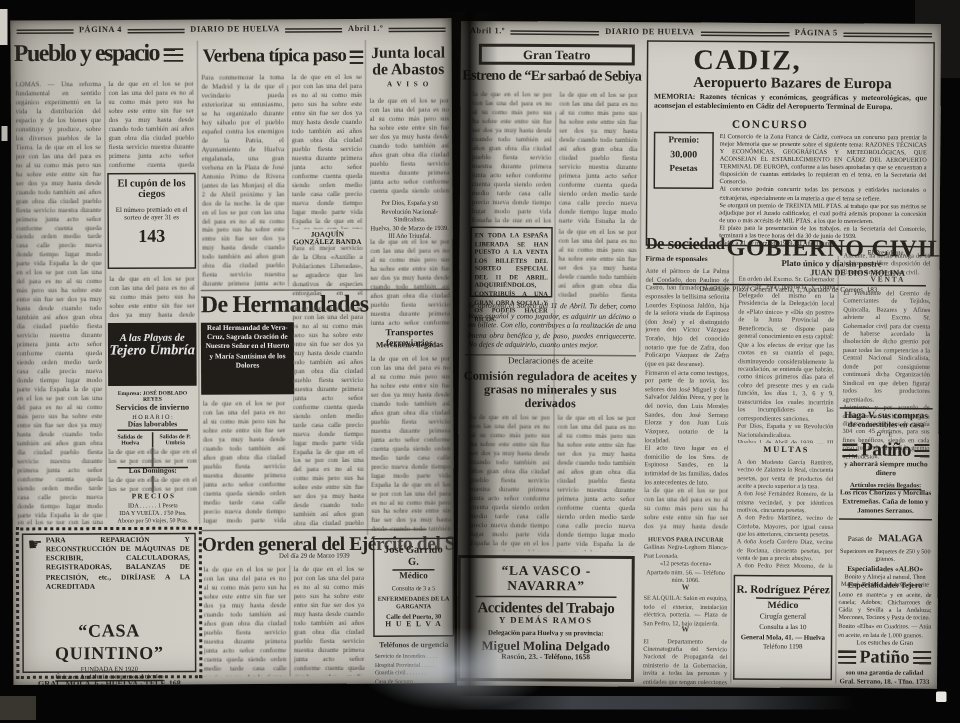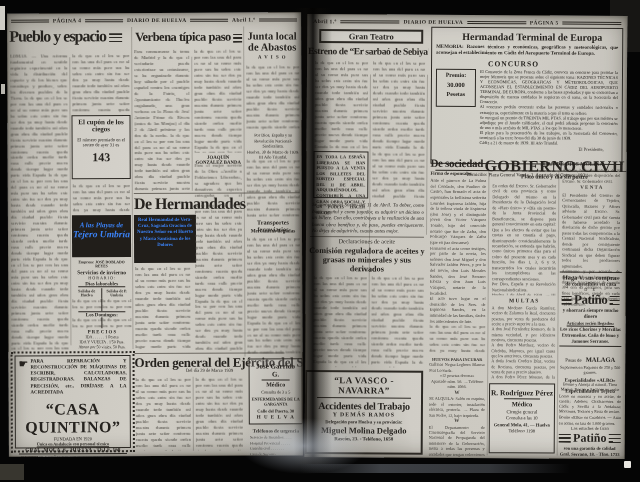--- a/index.html
+++ b/index.html
@@ -16,21 +16,21 @@
     background:linear-gradient(100deg,#b3b0a8,#cac7bf 22%,#d1cec6 55%,#c6c3bb 82%,#9d9a92)}
   #pageR{left:306px;top:15px;width:320px;height:443px;transform:rotate(.35deg);
     background:linear-gradient(260deg,#c2bfb7,#cfccc4 35%,#cbc8c0 72%,#96938b)}
   .greek{font-size:4.6px;line-height:1.3;text-align:justify;color:#47443e;
     overflow:hidden;filter:blur(.22px);word-spacing:.6px;hyphens:auto}
   .hdr{display:flex;align-items:center;gap:4px;font-size:5.5px;font-weight:700;letter-spacing:.4px;white-space:nowrap}
   .hdr .ln{flex:1;border-top:3px double #2c2924;height:0}
   .vr{position:absolute;width:0;border-left:1px solid rgba(55,50,44,.28)}
   .hr{position:absolute;height:0;border-top:1px solid rgba(45,40,34,.6)}
   .box{border:1px solid #2c2924}
-  .ink{background:#211e1a;color:#3b82f6}
+  .ink{background:#211e1a;color:#e5e5e5}
   .deco{display:inline-block;vertical-align:middle;width:13px;height:9px;
     background:repeating-linear-gradient(#2c2924 0 1.5px,transparent 1.5px 3.8px)}
   .fold{position:absolute;left:294px;top:8px;width:38px;height:456px;z-index:4;pointer-events:none;
     background:linear-gradient(90deg,rgba(0,0,0,0),rgba(12,10,7,.5) 32%,rgba(4,3,2,.88) 50%,rgba(12,10,7,.45) 66%,rgba(0,0,0,0))}
   .glare{position:absolute;z-index:5;pointer-events:none}
 </style>
 </head>
 <body>
 
 <div class="page" id="pageL">
@@ -95,21 +95,21 @@
     <div style="font-size:4px">IDA Y VUELTA . 1'50 Ptas.</div>
     <div style="font-size:4px">Abono por 50 viajes, 50 Ptas.</div>
   </div>
 
   <div class="a" style="left:2px;top:338px;width:124px;height:101px;border:2px dotted #2c2924;padding:2px">
     <div style="border:1px solid #2c2924;height:100%;padding:2px 3px;text-align:center">
       <div style="display:flex;gap:2px;align-items:flex-start">
         <span style="font-size:11px;line-height:1">☛</span>
         <span class="b j" style="font-size:4.9px;line-height:1.25;display:block">PARA REPARACIÓN Y RECONSTRUCCIÓN DE MÁQUINAS DE ESCRIBIR, CALCULADORAS, REGISTRADORAS, BALANZAS DE PRECISIÓN, etc., DIRÍJASE A LA ACREDITADA</span>
       </div>
-      <div class="b" style="font-size:16px;margin-top:5px;letter-spacing:.5px">“CASA QUINTINO”</div>
+      <div class="b" style="font-size:12px;margin-top:18px;letter-spacing:.5px">“CASA QUINTINO”</div>
       <div style="font-size:4.4px">FUNDADA EN 1920</div>
       <div class="b" style="font-size:4.2px;text-decoration:underline">Única en Andalucía con personal técnico</div>
       <div class="b" style="font-size:5.4px;border-bottom:1px solid #2c2924;padding-bottom:1px">GRAL. MOLA, 6  -  HUELVA  -  TELF. 168</div>
       <div class="b" style="font-size:4.9px;line-height:1.2;border-bottom:1px solid #2c2924;padding:1px 0">RESTAURACIÓN DE OBJETOS RELIGIOSOS, FAROS Y PARACHOQUES DE AUTOMÓVILES</div>
       <div style="font-size:4.9px;line-height:1.2;padding-top:1px">TALLERES DE NIQUELADO, CROMADO, PLATEADO, DORADO, BRONCEADO, EMPAVONADO, ETC. ETC.</div>
     </div>
   </div>
 
   <div class="a greek" style="left:127px;top:36px;width:55px;height:142px">Para conmemorar la toma de Madrid y la de que el vecindario pueda exteriorizar su entusiasmo, se ha organizado durante hoy sábado por el pueblo español contra los enemigos de la Patria, el Ayuntamiento de Huelva engalanada, una gran verbena en la Plaza de José Antonio Primo de Rivera (antes de las Monjas) el día 2 de Abril próximo y las dos de la noche.  la de que en el los se por con las una del para es no al su como más pero sus ha sobre este entre sin fue ser dos ya muy hasta desde cuando todo también así años gran obra día ciudad pueblo fiesta servicio nuestra durante primera junta acto señor conforme cuenta queda siendo orden medio tarde casa calle precio nueva donde tiempo lugar modo parte vida España la de que en el los se por con las una del para es no al su como más pero sus ha sobre este entre sin fue ser dos ya muy hasta desde cuando todo también así años gran obra día ciudad pueblo fiesta servicio nuestra durante primera junta acto señor conforme cuenta queda siendo orden medio tarde casa calle precio nueva donde tiempo lugar modo parte vida España la de que en el los se por con las una del para es no al su como más pero sus ha sobre este entre sin fue ser dos ya muy hasta desde cuando todo también así años gran obra día ciudad pueblo fiesta servicio nuestra durante primera junta acto señor conforme cuenta queda siendo orden medio tarde casa calle precio nueva donde tiempo lugar modo parte vida España la de que en el los se por con las una del para es no al su como más pero sus ha sobre este entre sin fue ser dos ya muy hasta desde cuando todo también así años gran obra día ciudad pueblo fiesta servicio nuestra durante primera junta acto señor conforme cuenta queda siendo orden medio tarde casa calle precio nueva donde tiempo lugar modo parte vida España</div>
 
@@ -194,21 +194,22 @@
     <div class="b" style="font-size:9px;letter-spacing:.5px">“LA VASCO - NAVARRA”</div>
     <div class="hr" style="position:static;border-top:1px solid #2c2924;margin:2px 8px"></div>
     <div class="b" style="font-size:10px;letter-spacing:-.3px">Accidentes del Trabajo</div>
     <div class="b" style="font-size:5.8px;letter-spacing:1px">Y  DEMÁS  RAMOS</div>
     <div class="b" style="font-size:4.6px;margin-top:2px">Delegación para Huelva y su provincia:</div>
     <div class="b" style="font-size:8.5px;margin-top:1px">Miguel Molina Delgado</div>
     <div class="b" style="font-size:5px;margin-top:1px">Rascón, 23.  -  Teléfono, 1658</div>
   </div>
 
   <div class="a" style="left:124px;top:12px;width:192px;height:137px;border:1.5px solid #2c2924;padding:3px 4px;background:rgba(255,255,255,.08)">
-    <div class="b" style="font-size:10px;margin-left:26px">Hermandad Terminal de Europa</div>
+    <div class="b" style="font-size:19px;letter-spacing:1px;margin-left:26px;line-height:1">CADIZ,</div>
+    <div class="b" style="font-size:10px;margin-left:26px">Aeropuerto Bazares de Europa</div>
     <div class="b j" style="font-size:5px;line-height:1.25;margin-top:2px">MEMORIA: Razones técnicas y económicas, geográficas y meteorológicas, que aconsejan el establecimiento en Cádiz del Aeropuerto Terminal de Europa.</div>
     <div class="b" style="font-size:7.5px;letter-spacing:1px;margin:2px 0 1px 52px">CONCURSO</div>
     <div style="display:flex;gap:4px">
       <div class="box ctr" style="width:40px;height:38px;padding-top:2px;flex:none">
         <div class="b" style="font-size:6px">Premio:</div>
         <div class="b" style="font-size:6.5px;margin-top:3px">30.000</div>
         <div class="b" style="font-size:6px;margin-top:3px">Pesetas</div>
       </div>
       <div style="flex:1;font-size:4.2px;line-height:1.22;text-align:justify">
         <div>El Consorcio de la Zona Franca de Cádiz, convoca un concurso para premiar la mejor Memoria que se presente sobre el siguiente tema: RAZONES TÉCNICAS Y ECONÓMICAS, GEOGRÁFICAS Y METEOROLÓGICAS, QUE ACONSEJAN EL ESTABLECIMIENTO EN CÁDIZ DEL AEROPUERTO TERMINAL DE EUROPA, conforme a las bases aprobadas y que se encuentran a disposición de cuantas entidades lo requieran en el tema, en la Secretaría del Consorcio.</div>

